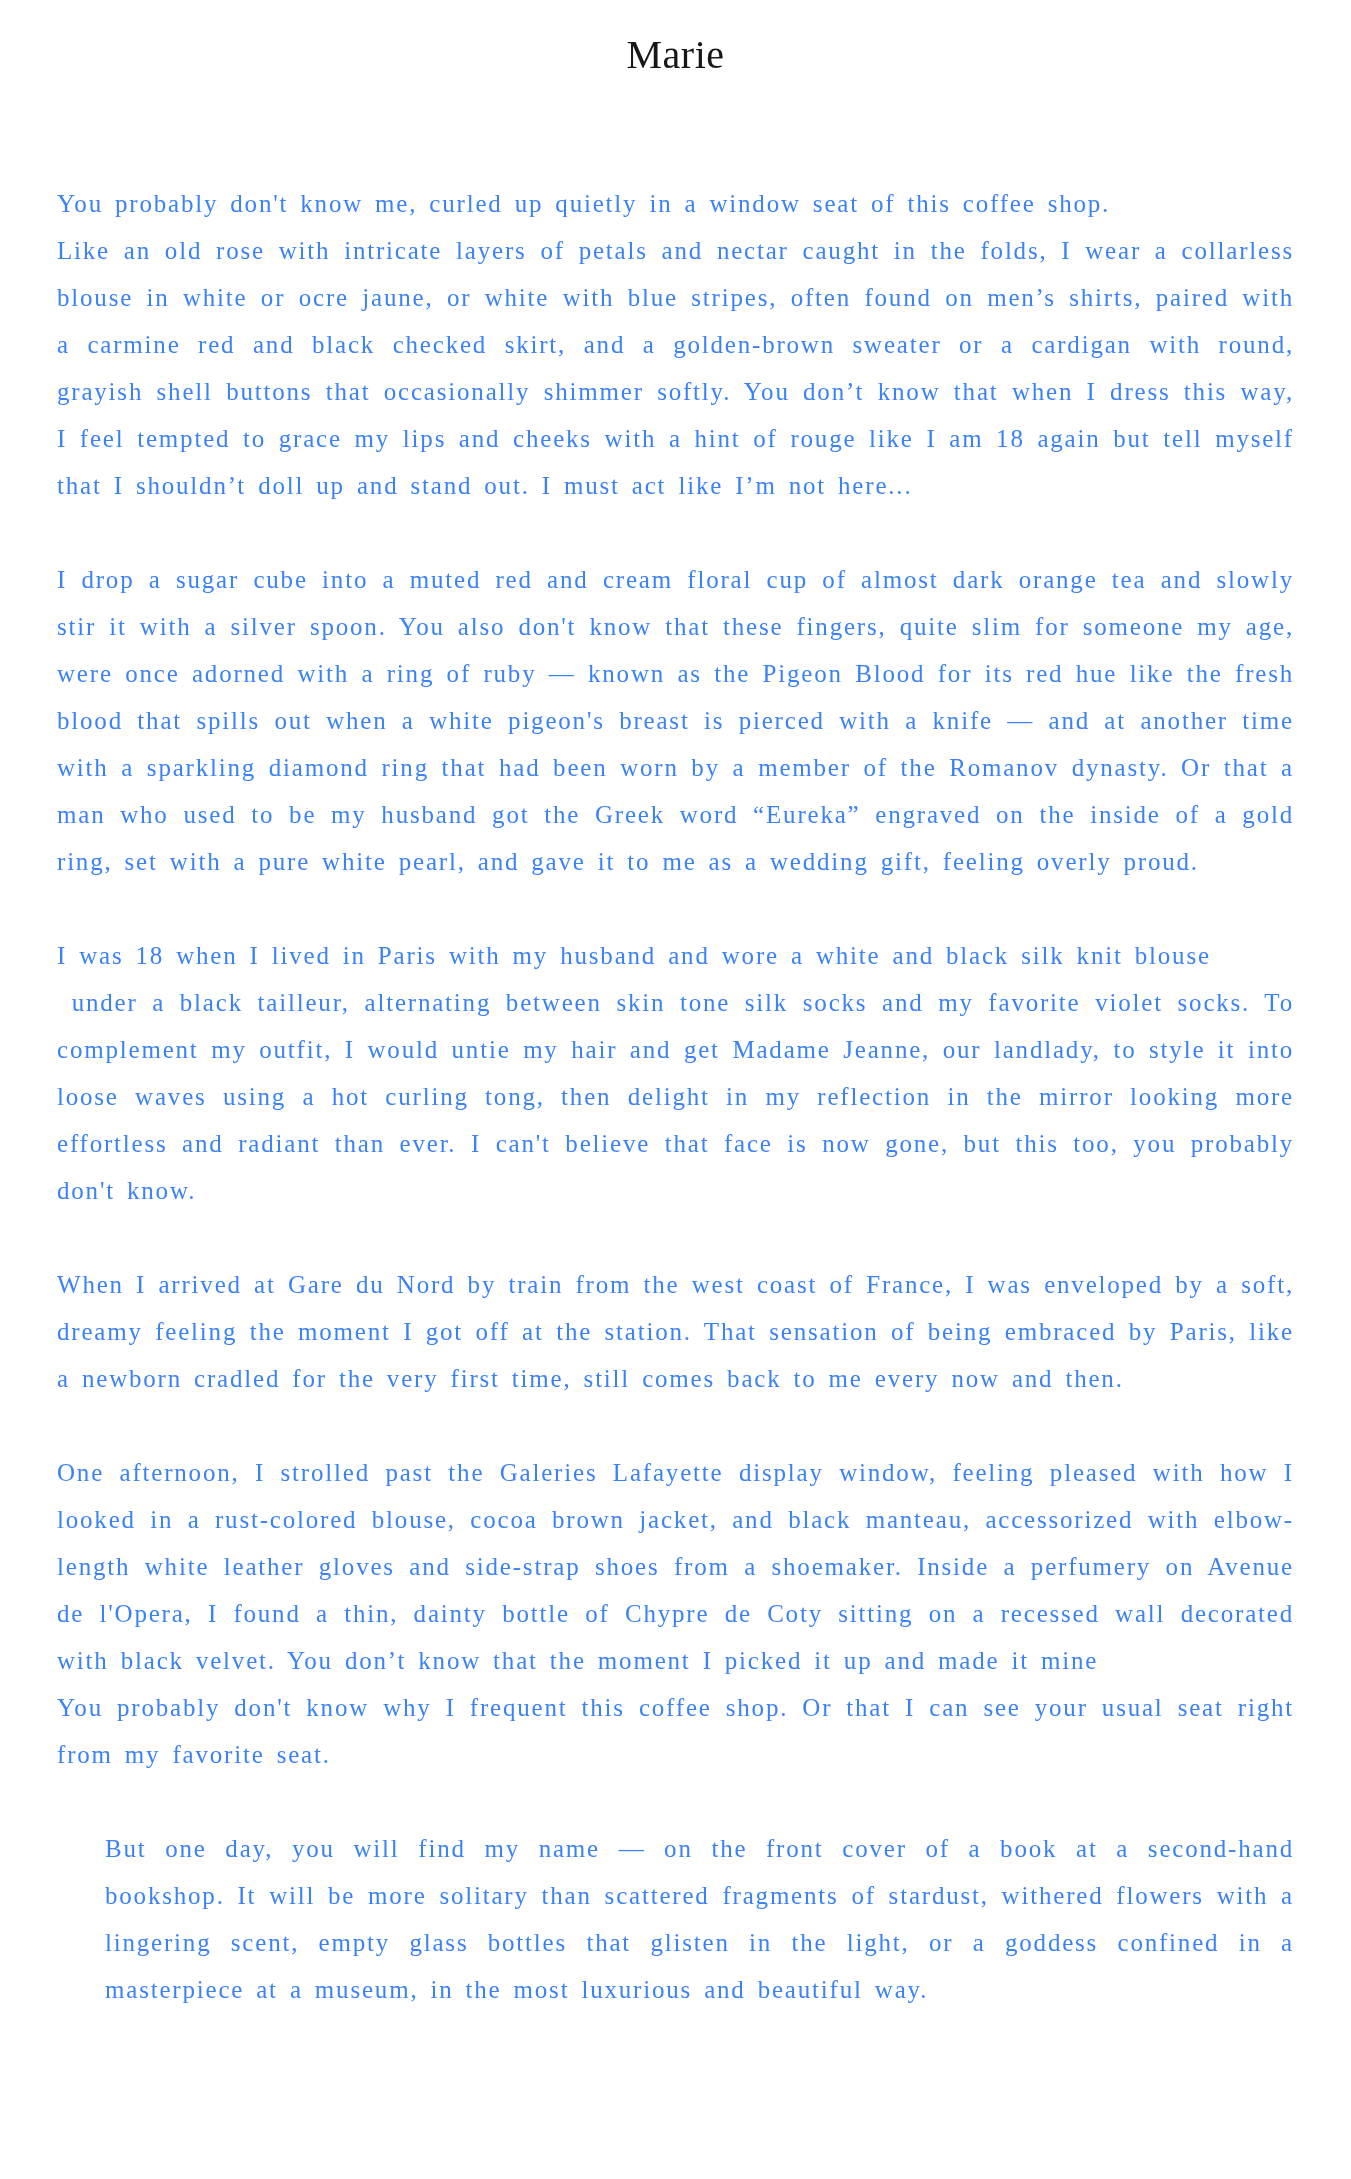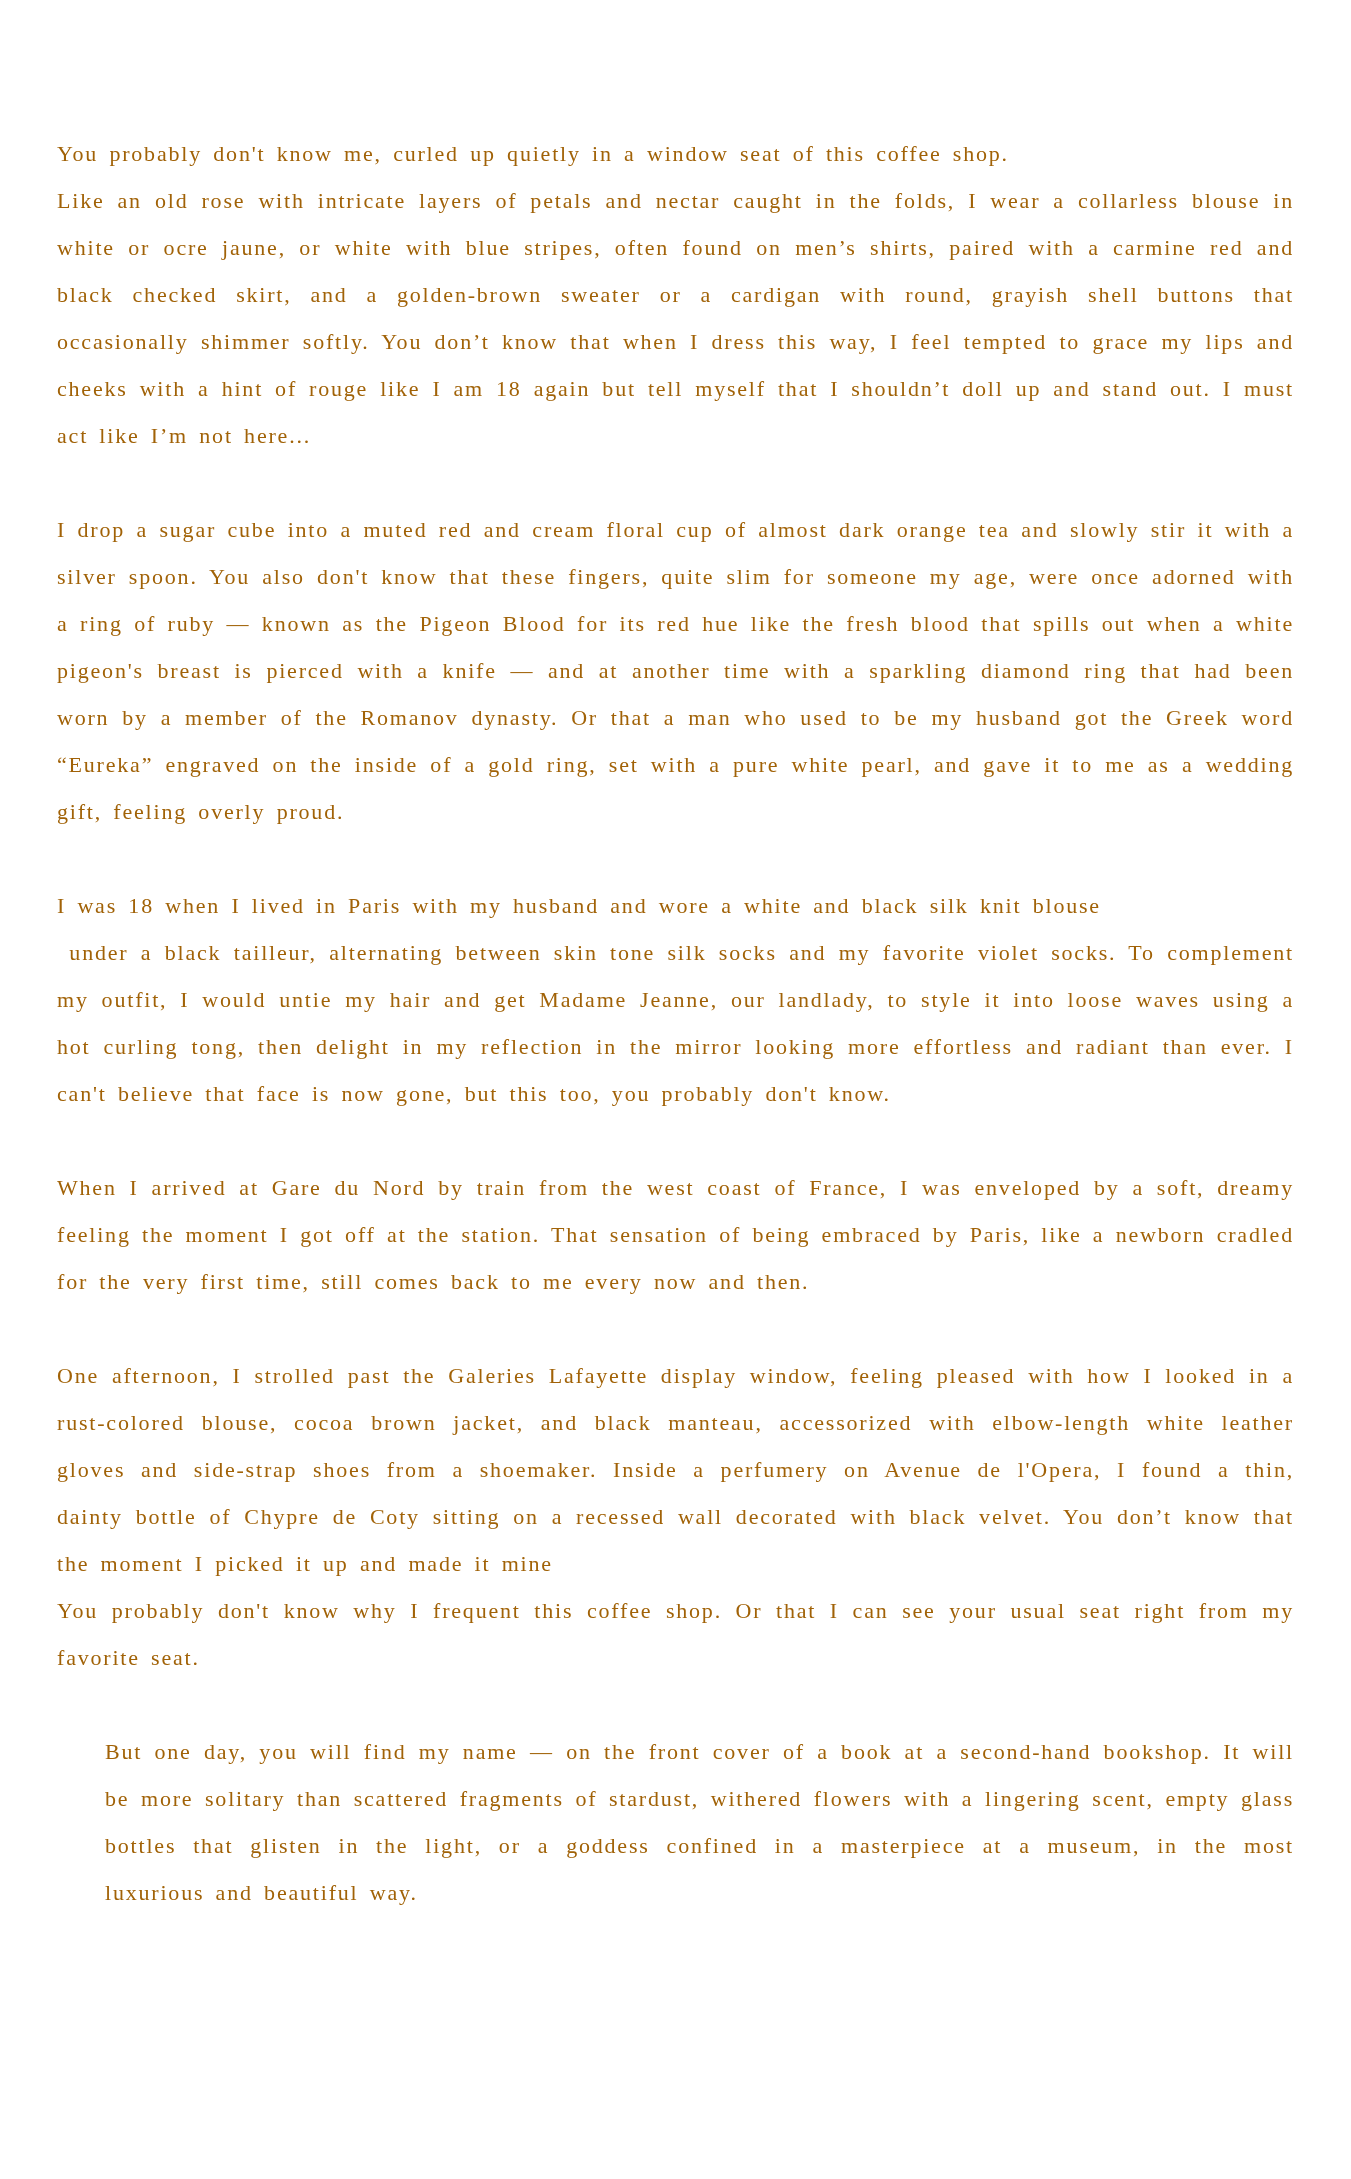--- a/index.html
+++ b/index.html
@@ -26,40 +26,41 @@
     line-height: 1.25;
     text-align: center;
     letter-spacing: 0.5px;
     color: #171717;
   }
   .doc-body {
     margin-top: 100px;
   }
   .para {
     margin: 0 0 47px 0;
-    font-size: 22px;
+    font-size: 25px;
     line-height: 47px;
     letter-spacing: 1.8px;
     word-spacing: 4px;
     text-align: justify;
     text-justify: inter-word;
-    color: #a16207;
+    color: #3b82f6;
   }
   .para:last-child {
     margin-bottom: 0;
     margin-left: 48px;
   }
   .para span {
     white-space: pre-wrap;
   }
 </style>
 </head>
 <body>
 
 <div class="page">
+  <h1 class="doc-title">Marie</h1>
   <div class="doc-body">
       <p class="para"><span>You probably don't know me, curled up quietly in a window seat of this coffee shop.</span><br><span>Like an old rose with intricate layers of petals and nectar caught in the folds, I wear a collarless blouse in white or ocre jaune, or white with blue stripes, often found on men’s shirts, paired with a carmine red and black checked skirt, and a golden-brown sweater or a cardigan with round, grayish shell buttons that occasionally shimmer softly. You don’t know that when I dress this way, I feel tempted to grace my lips and cheeks with a hint of rouge like I am 18 again but tell myself that I shouldn’t doll up and stand out. I must act like I’m not here...</span></p>
       <p class="para"><span>I drop a sugar cube into a muted red and cream floral cup of almost dark orange tea and slowly stir it with a silver spoon. You also don't know that these fingers, quite slim for someone my age, were once adorned with a ring of ruby — known as the Pigeon Blood for its red hue like the fresh blood that spills out when a white pigeon's breast is pierced with a knife — and at another time with a sparkling diamond ring that had been worn by a member of the Romanov dynasty. Or that a man who used to be my husband got the Greek word “Eureka” engraved on the inside of a gold ring, set with a pure white pearl, and gave it to me as a wedding gift, feeling overly proud.</span></p>
       <p class="para"><span>I was 18 when I lived in Paris with my husband and wore a white and black silk knit blouse</span><br><span>&nbsp;under a black tailleur, alternating between skin tone silk socks and my favorite violet socks. To complement my outfit, I would untie my hair and get Madame Jeanne, our landlady, to style it into loose waves using a hot curling tong, then delight in my reflection in the mirror looking more effortless and radiant than ever. I can't believe that face is now gone, but this too, you probably don't know.</span></p>
       <p class="para"><span>When I arrived at Gare du Nord by train from the west coast of France, I was enveloped by a soft, dreamy feeling the moment I got off at the station. That sensation of being embraced by Paris, like a newborn cradled for the very first time, still comes back to me every now and then.</span></p>
       <p class="para"><span>One afternoon, I strolled past the Galeries Lafayette display window, feeling pleased with how I looked in a rust-colored blouse, cocoa brown jacket, and black manteau, accessorized with elbow-length white leather gloves and side-strap shoes from a shoemaker. Inside a perfumery on Avenue de l'Opera, I found a thin, dainty bottle of Chypre de Coty sitting on a recessed wall decorated with black velvet. You don’t know that the moment I picked it up and made it mine</span><br><span>You probably don't know why I frequent this coffee shop. Or that I can see your usual seat right from my favorite seat.</span></p>
       <p class="para"><span>But one day, you will find my name — on the front cover of a book at a second-hand bookshop. It will be more solitary than scattered fragments of stardust, withered flowers with a lingering scent, empty glass bottles that glisten in the light, or a goddess confined in a masterpiece at a museum, in the most luxurious and beautiful way.</span></p>
     </div>
 </div>
 

